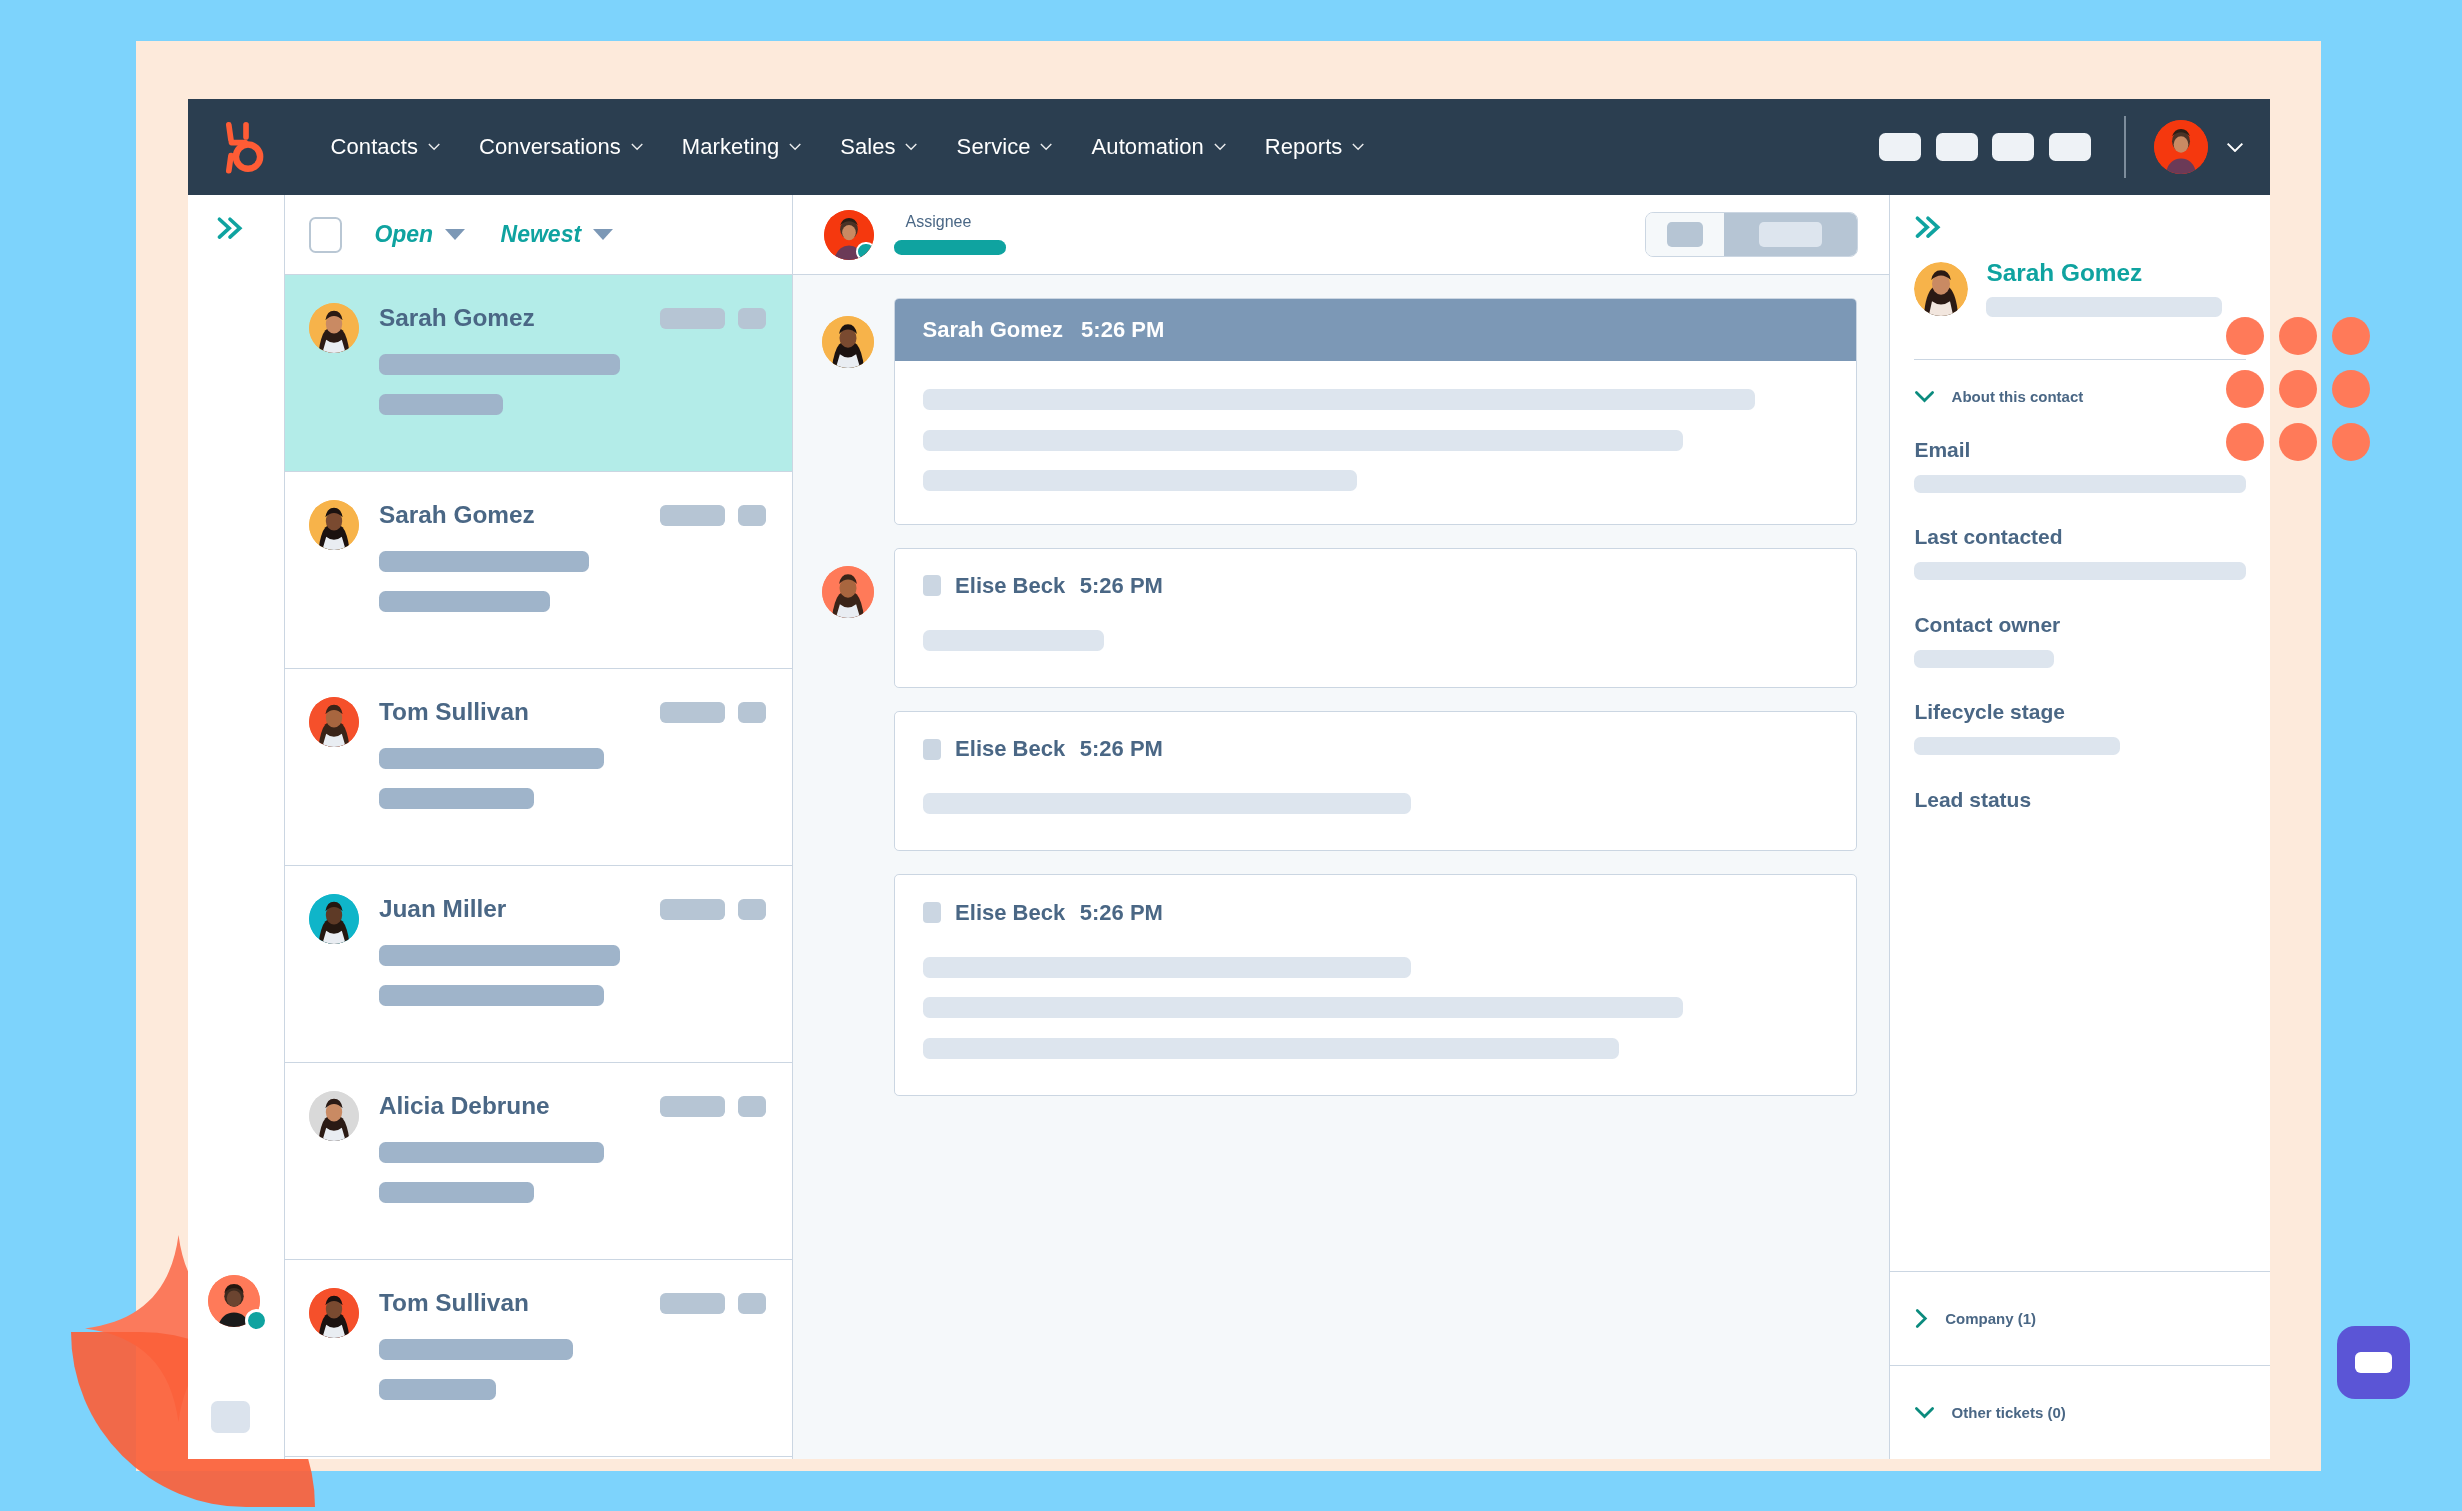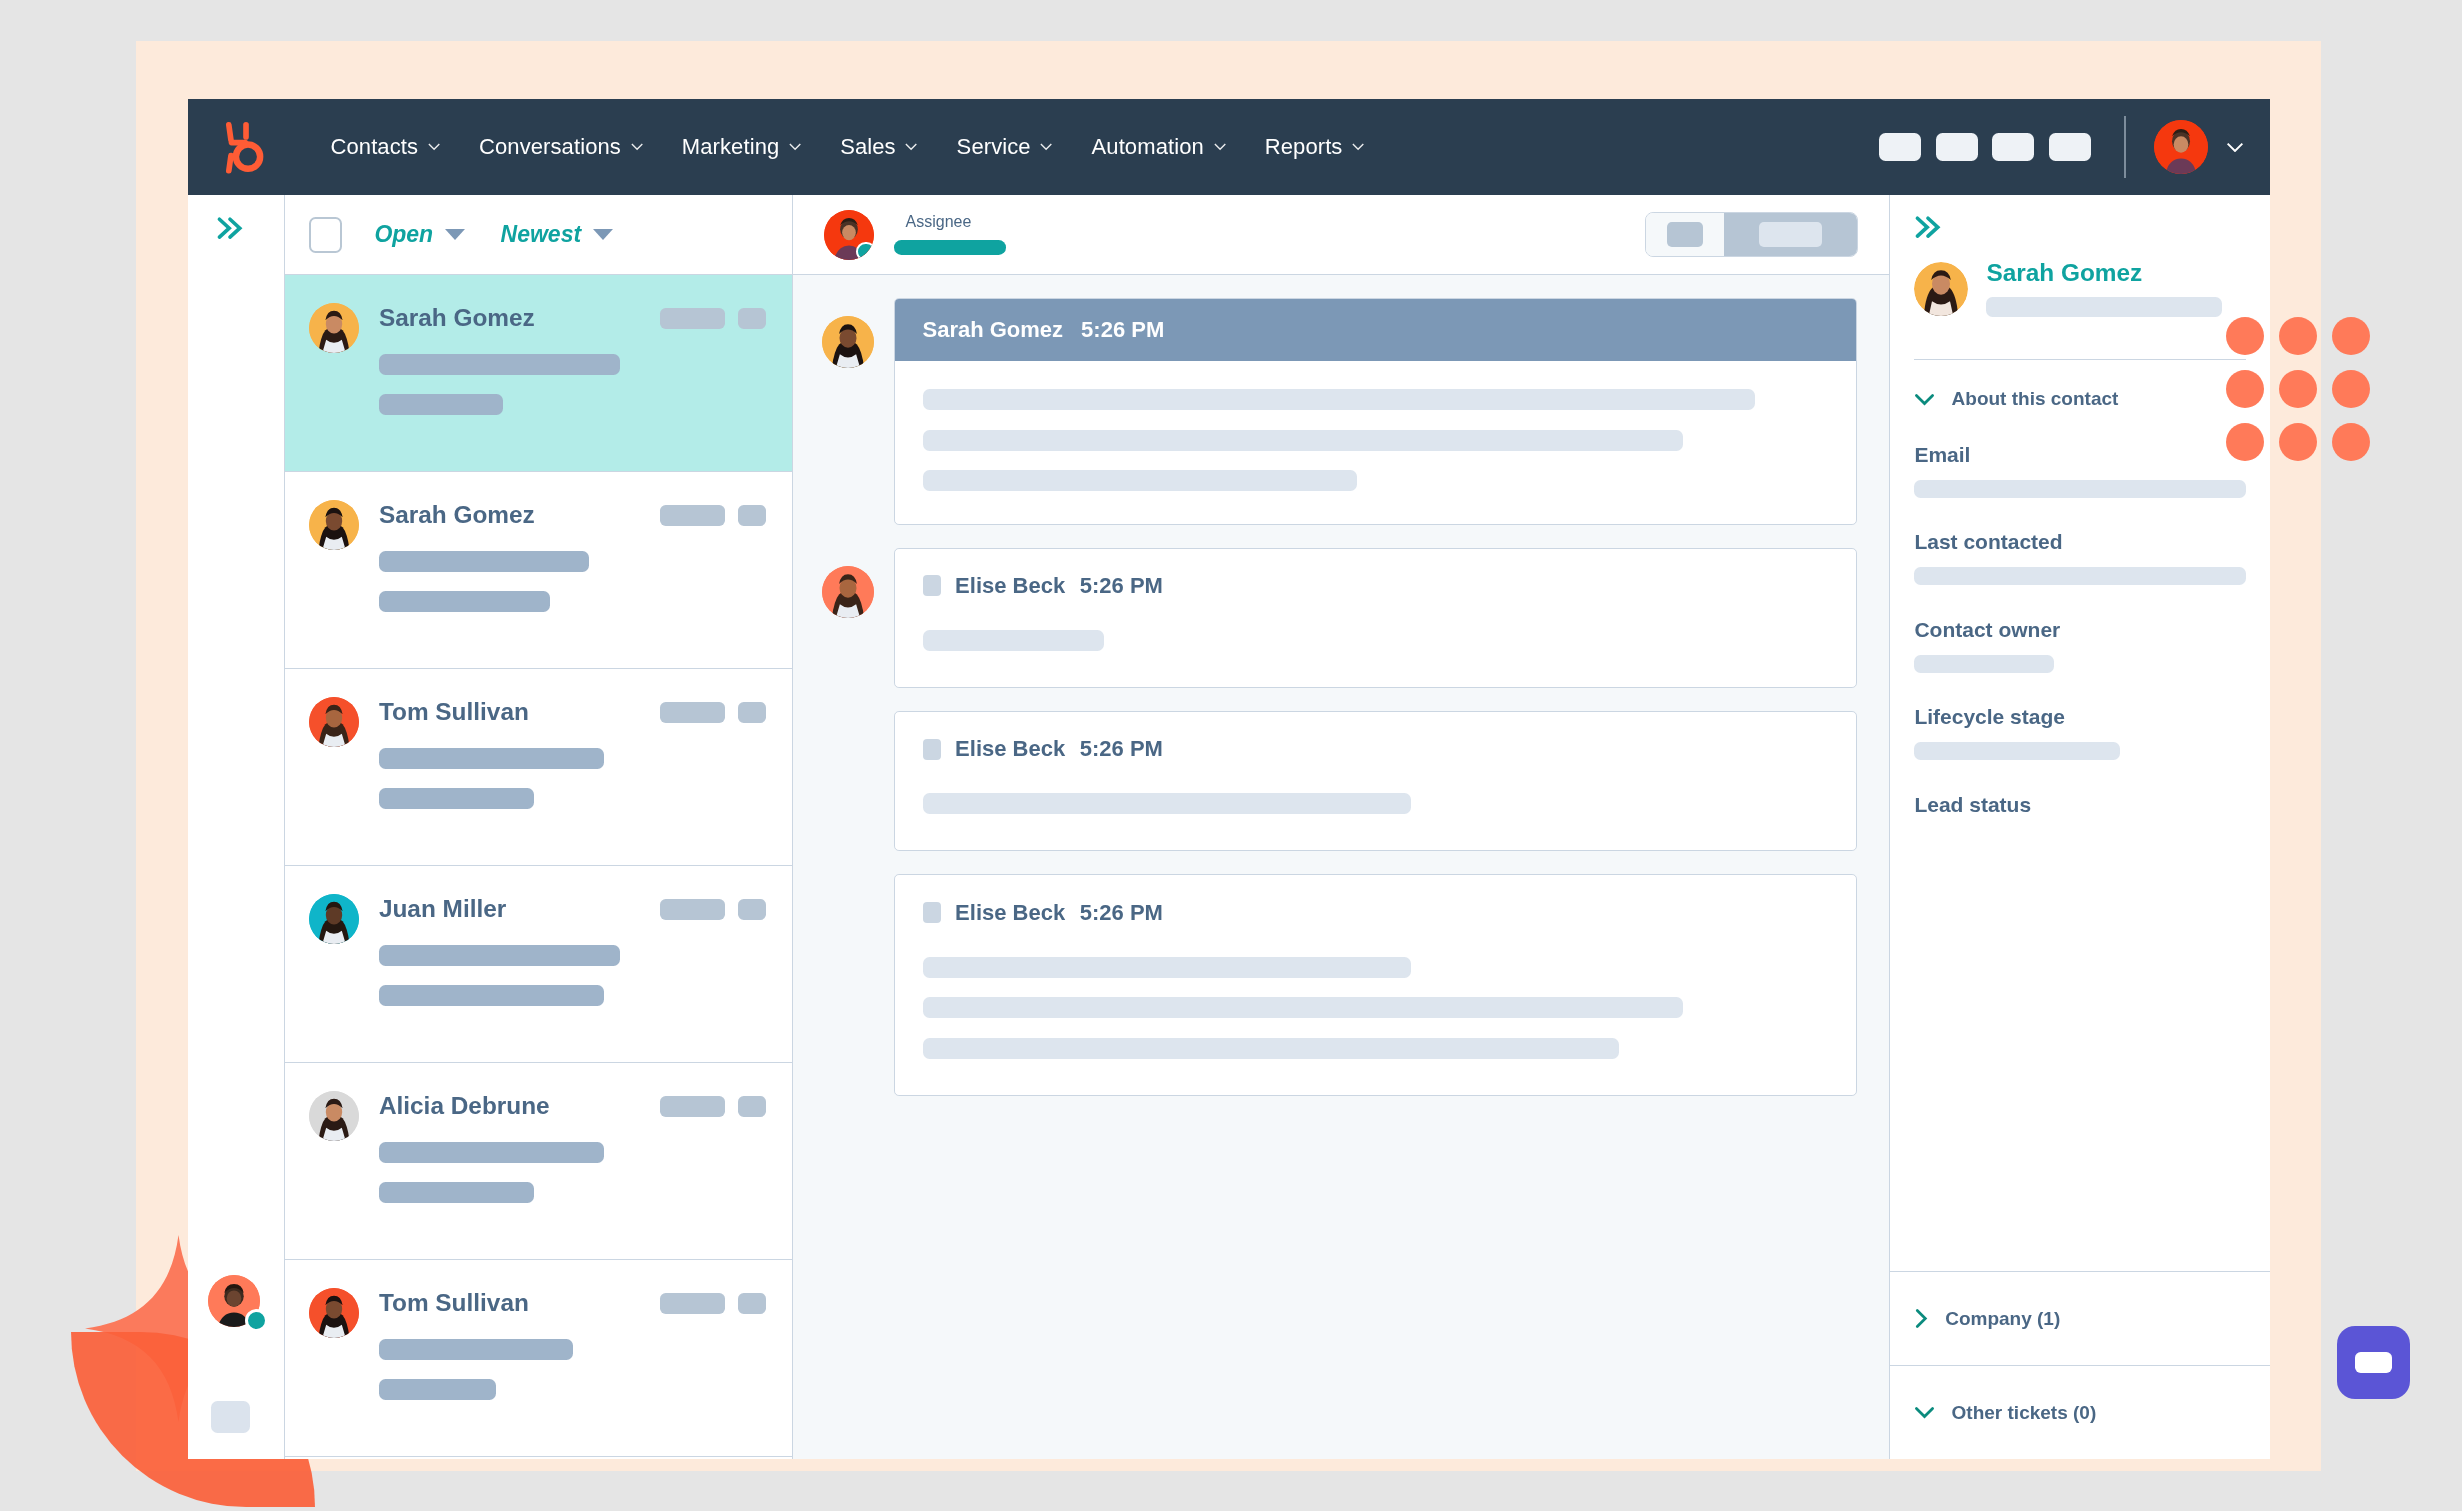--- a/index.html
+++ b/index.html
@@ -2,21 +2,21 @@
 <html style="font-size:13px"><head>
 <meta charset="utf-8">
 <style>
   * { box-sizing: border-box; margin: 0; padding: 0; }
   html, body {
     width: 2462px; height: 1511px;
     background: #000000;
     font-family: "Liberation Sans", sans-serif;
     overflow: hidden;
   }
-  #stage { position: relative; width: 2462px; height: 1511px; background: #e5e5e5; }
+  #stage { position: relative; width: 2462px; height: 1511px; background: #7dd3fc; }
 
   
   .cream-bg {
     position: absolute; left: 136px; top: 41px;
     width: 2185px; height: 1430px;
     background: #fdeadb;
   }
 
   
   .deco-star {
@@ -248,21 +248,21 @@
   .c-idrow { display: flex; align-items: center; gap: 18px; margin-top: 19.5px; }
   .c-avatar { width: 54px; height: 54px; border-radius: 50%; overflow: hidden; flex: 0 0 54px; }
   .c-name { color: #0fa3a0; font-size: 24.4px; font-weight: 700; line-height: 1; }
   .c-sub { width: 236px; height: 19.5px; border-radius: 6.5px; background: #dde5ee; margin-top: 11.4px; }
   .c-hr { height: 1.6px; background: #cbd6e2; margin-top: 42px; }
 
   .c-section {
     display: flex; align-items: center; gap: 16.2px;
     padding: 28px 24.4px 0 24.4px; cursor: pointer;
   }
-  .c-section-title { color: #4a6785; font-size: 19px; font-weight: 700; }
+  .c-section-title { color: #4a6785; font-size: 15px; font-weight: 700; }
   .c-fields { padding: 32.5px 24.4px 0 24.4px; flex: 1 1 auto; min-height: 0; }
   .c-field { margin-bottom: 32.5px; }
   .c-flabel { color: #4a6785; font-size: 21px; font-weight: 700; margin-bottom: 13px; }
   .c-fval { height: 18px; border-radius: 6.5px; background: #dde5ee; }
   .c-bottom { margin-top: auto; flex: 0 0 auto; }
   .c-brow {
     display: flex; align-items: center; gap: 16.2px;
     height: 94px; padding: 0 24.4px; cursor: pointer;
     border-top: 1.6px solid #cbd6e2;
   }

